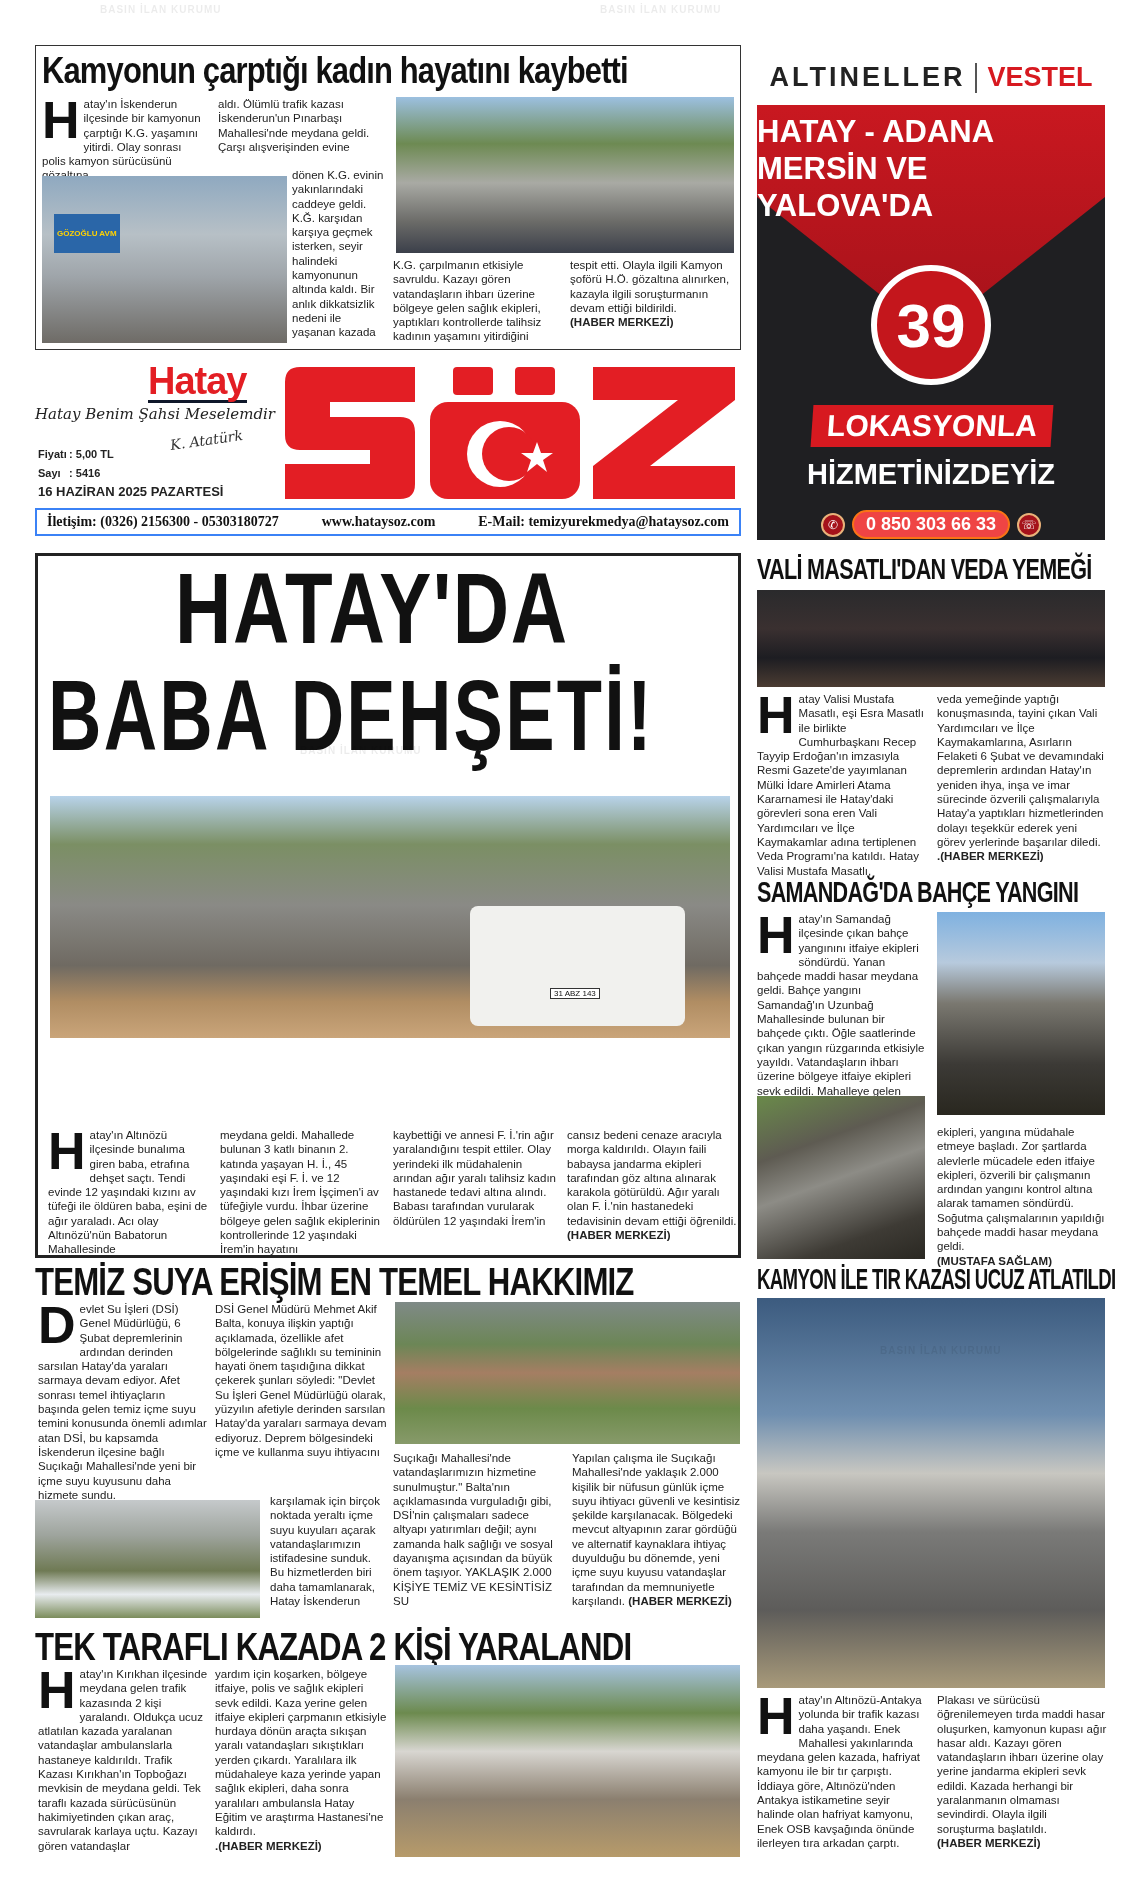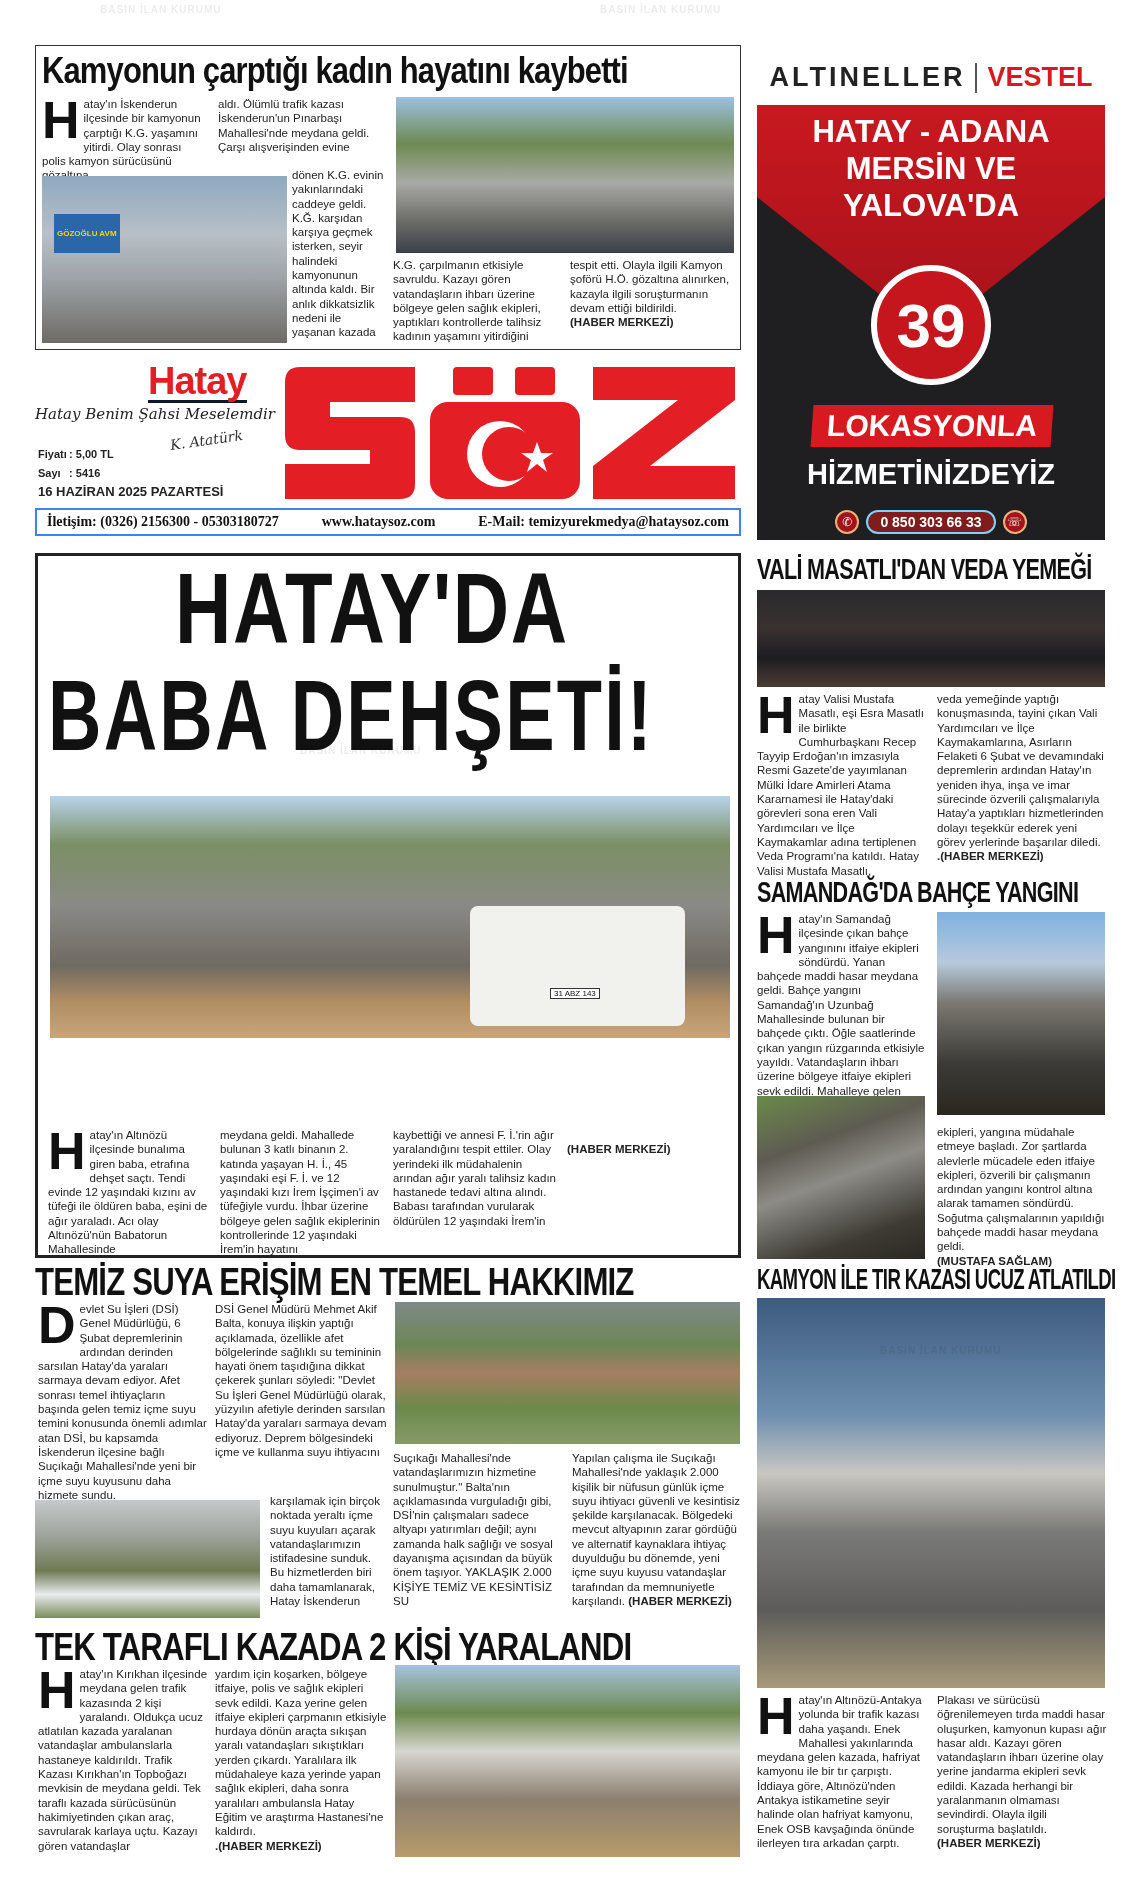--- a/index.html
+++ b/index.html
@@ -28,26 +28,26 @@
 .motto{font-family:"DejaVu Serif",serif;font-style:italic;font-size:15px;color:#222}
 .meta{font-size:11px;font-weight:700;color:#222}
 .contact{border:2px solid #3b82f6;font-family:"Liberation Serif",serif;font-weight:700;font-size:14px;display:flex;justify-content:space-between;align-items:center;padding:0 10px}
 
 .ad{background:#1f1f22;overflow:hidden}
 .ad-top{background:#fff;height:55px;display:flex;align-items:center;justify-content:center;gap:10px}
 .ad-brand1{font-weight:900;font-size:27px;letter-spacing:3px;color:#222}
 .ad-sep{width:2px;height:30px;background:#555}
 .ad-brand2{font-weight:900;font-size:27px;color:#d71920}
 .ad-red{position:absolute;left:0;top:55px;width:100%;height:230px;background:linear-gradient(180deg,#c91820,#a5121a);clip-path:polygon(0 0,100% 0,100% 40%,50% 100%,0 40%)}
-.ad-lines{position:absolute;left:0;width:100%;text-align:center;color:#fff;font-weight:900;font-size:31px;line-height:37px}
+.ad-lines{position:absolute;left:0;width:100%;text-align:left;color:#fff;font-weight:900;font-size:31px;line-height:37px}
 .ad-circle{position:absolute;left:50%;top:215px;width:120px;height:120px;margin-left:-60px;border-radius:50%;background:#c4161c;border:6px solid #fff;color:#fff;font-weight:900;font-size:62px;display:flex;align-items:center;justify-content:center}
 .ad-lok{position:absolute;left:55px;top:355px;width:240px;height:42px;background:#d71920;color:#fff;font-weight:900;font-size:30px;display:flex;align-items:center;justify-content:center;transform:skewX(-4deg)}
 .ad-hiz{position:absolute;left:0;top:408px;width:100%;text-align:center;color:#fff;font-weight:900;font-size:29px}
 .ad-phone{position:absolute;left:0;top:460px;width:100%;display:flex;justify-content:center;align-items:center;gap:7px}
-.ad-phone .pill{background:#7f1d1d;border:2px solid #7dd3fc;border-radius:18px;color:#fff;font-weight:900;font-size:14px;padding:2px 12px}
+.ad-phone .pill{background:#ef4444;border:2px solid #f97316;border-radius:18px;color:#fff;font-weight:900;font-size:18px;padding:2px 12px}
 .ad-phone .ic{width:24px;height:24px;border-radius:50%;background:#a5121a;border:2px solid #e9b27a;color:#fff;font-size:12px;display:flex;align-items:center;justify-content:center}
 
 .wm{position:absolute;color:rgba(0,0,0,.08);font-weight:900;font-size:10px;letter-spacing:1px;pointer-events:none}
 </style>
 </head>
 <body>
 
 <div class="box" style="left:35px;top:45px;width:706px;height:305px;border-width:1.5px"></div>
 <div class="abs hl" style="left:42px;top:50px;font-size:36px;line-height:42px;transform:scaleX(0.86)">Kamyonun çarptığı kadın hayatını kaybetti</div>
 
@@ -133,21 +133,21 @@
   <div class="abs" style="left:420px;top:110px;width:215px;height:120px;background:#f1f1ee;border-radius:8px"></div>
   <div class="abs" style="left:500px;top:192px;background:#fff;border:1px solid #333;font-size:8px;padding:0 3px">31 ABZ 143</div>
 </div>
 <div class="col txt" style="left:48px;top:1128px;width:165px">
   <span class="drop">H</span>
   <span>atay'ın Altınözü ilçesinde bunalıma giren baba, etrafına dehşet saçtı. Tendi evinde 12 yaşındaki kızını av tüfeği ile öldüren baba, eşini de ağır yaraladı. Acı olay Altınözü'nün Babatorun Mahallesinde</span>
 </div>
 <div class="col txt" style="left:220px;top:1128px;width:168px">meydana geldi. Mahallede bulunan 3 katlı binanın 2. katında yaşayan H. İ., 45 yaşındaki eşi F. İ. ve 12 yaşındaki kızı İrem İşçimen'i av tüfeğiyle vurdu. İhbar üzerine bölgeye gelen sağlık ekiplerinin kontrollerinde 12 yaşındaki İrem'in hayatını</div>
 <div class="col txt" style="left:393px;top:1128px;width:168px">kaybettiği ve annesi F. İ.'rin ağır yaralandığını tespit ettiler. Olay yerindeki ilk müdahalenin arından ağır yaralı talihsiz kadın hastanede tedavi altına alındı. Babası tarafından vurularak öldürülen 12 yaşındaki İrem'in</div>
 <div class="col txt" style="left:567px;top:1128px;width:170px">
-  <br>
+  <span>cansız bedeni cenaze aracıyla morga kaldırıldı. Olayın faili babaysa jandarma ekipleri tarafından göz altına alınarak karakola götürüldü. Ağır yaralı olan F. İ.'nin hastanedeki tedavisinin devam ettiği öğrenildi.</span><br>
   <span class="src">(HABER MERKEZİ)</span>
 </div>
 
 <div class="abs hl" style="left:757px;top:552px;font-size:30px;line-height:34px;transform:scaleX(0.72)">VALİ MASATLI'DAN VEDA YEMEĞİ</div>
 <div class="photo ph-group" style="left:757px;top:590px;width:348px;height:97px"></div>
 <div class="col txt" style="left:757px;top:692px;width:170px">
   <span class="drop">H</span>
   <span>atay Valisi Mustafa Masatlı, eşi Esra Masatlı ile birlikte Cumhurbaşkanı Recep Tayyip Erdoğan'ın imzasıyla Resmi Gazete'de yayımlanan Mülki İdare Amirleri Atama Kararnamesi ile Hatay'daki görevleri sona eren Vali Yardımcıları ve İlçe Kaymakamlar adına tertiplenen Veda Programı'na katıldı. Hatay Valisi Mustafa Masatlı,</span>
 </div>
 <div class="col txt" style="left:937px;top:692px;width:170px">

